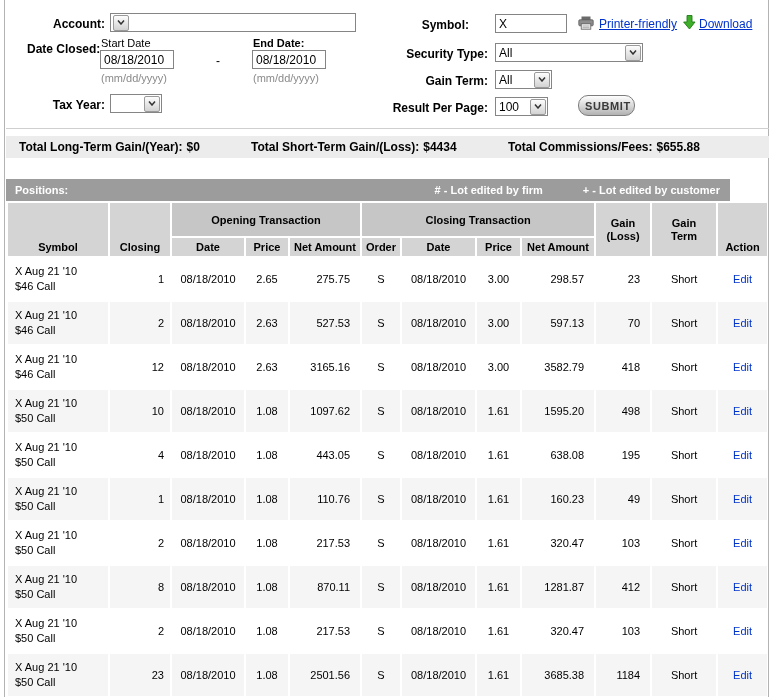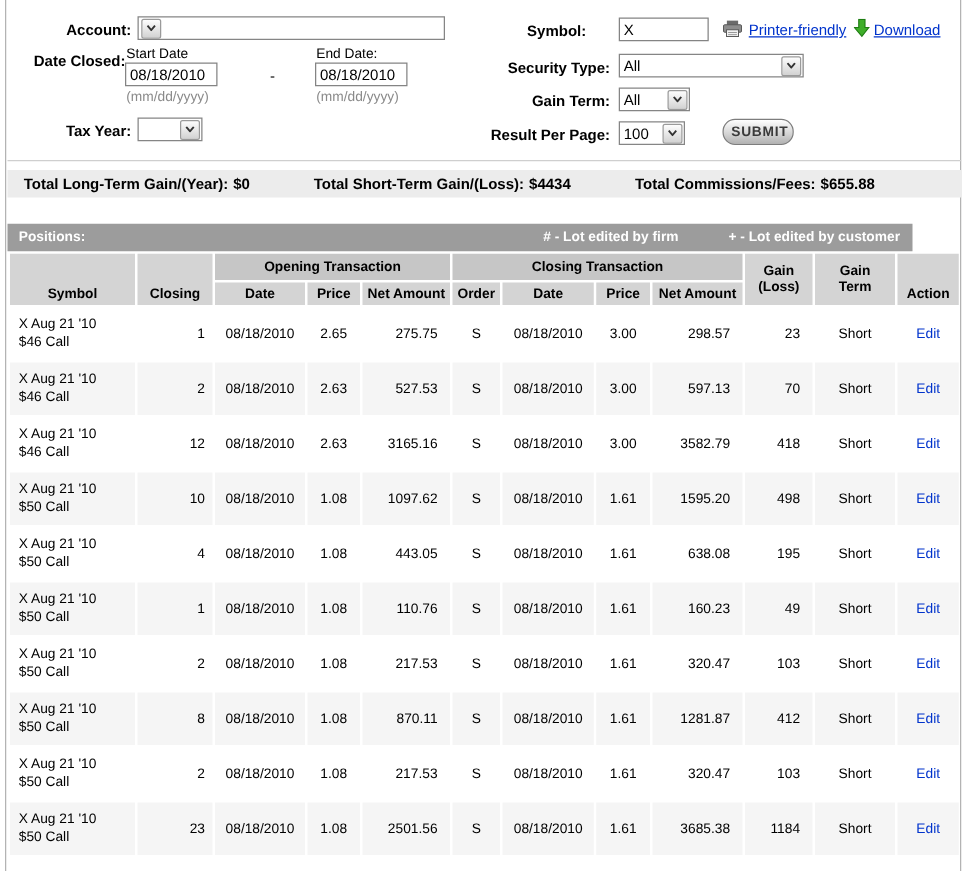--- a/index.html
+++ b/index.html
@@ -50,21 +50,21 @@
   
   .posbar { margin-top:21px; width:724px; height:22px; background:var(--positions-bar-bg,#9c9c9c);
             color:#fff; font-weight:bold; font-size:11px; display:flex; align-items:center;
             padding:0 10px 0 9px; }
   .posbar .legend { margin-left:auto; display:flex; gap:40px; }
 
   
   table.positions { margin-top:0; width:763px; border-collapse:separate; border-spacing:2px;
                     table-layout:fixed; font-size:11px; }
   th { background:var(--header-bg,#d4d4d4); font-weight:bold; padding:0; font-size:11px; }
-  th.th-grp { background:var(--group-header-bg,#c6c6c6); height:21px; }
+  th.th-grp { background:var(--group-header-bg,#c6c6c6); height:33px; }
   .h-sub th { height:18px; }
   th.vbot { vertical-align:bottom; padding-bottom:3px; }
   th.th-two { vertical-align:middle; line-height:13px; }
   td { background:#fff; height:42px; vertical-align:middle; padding:0; }
   tr.alt td { background:var(--alt-row-bg,#f5f5f5); }
   .c-sym { text-align:left; padding-left:7px; line-height:15px; }
   .c-qty { text-align:right; padding-right:6px; }
   .c-date, .c-price, .c-order, .c-term, .c-action { text-align:center; }
   .c-net, .c-gain { text-align:right; padding-right:10px; }
   a.link { color:var(--link,#0033cc); text-decoration:none; }
@@ -85,21 +85,21 @@
               <path d="M1 0.5 L4 4 L7 0.5" fill="none" stroke="#333" stroke-width="1.5"></path>
             </svg>
           </span>
       </div>
 
       <span class="flabel" style="left:0;width:91px;top:36px;padding-left:21px;">Date Closed:</span>
       <span class="fnote" style="left:95px;top:31px;">Start Date</span>
       <input class="xinput" style="left: 94px; top: 44px; width: 74px;" value="08/18/2010">
       <span class="fhint" style="left:95px;top:66px;">(mm/dd/yyyy)</span>
       <span class="dash" style="left:210px;top:48px;">-</span>
-      <span class="fnote" style="left:247px;top:31px;">End Date:</span>
+      <span class="fnote" style="left:247px;top:31px;font-weight:bold;">End Date:</span>
       <input class="xinput" style="left: 246px; top: 44px; width: 74px;" value="08/18/2010">
       <span class="fhint" style="left:247px;top:66px;">(mm/dd/yyyy)</span>
 
       <span class="flabel" style="left:0;width:99px;top:92px;">Tax Year:</span>
       <div class="xsel" style="left:104px;top:88px;width:52px;">
         <span class="xsel-val"></span>
         <span class="xsel-btn">
             <svg width="8" height="5" viewBox="0 0 8 5">
               <path d="M1 0.5 L4 4 L7 0.5" fill="none" stroke="#333" stroke-width="1.5"></path>
             </svg>

